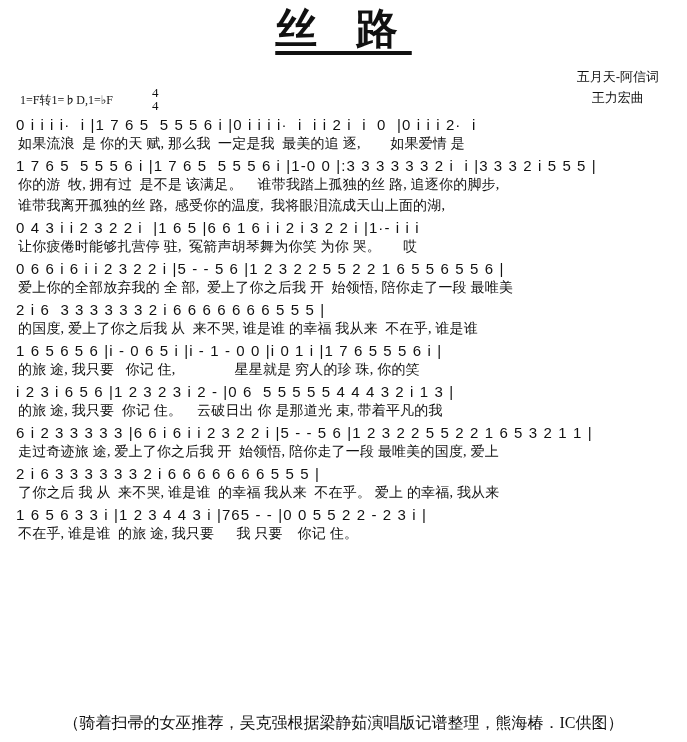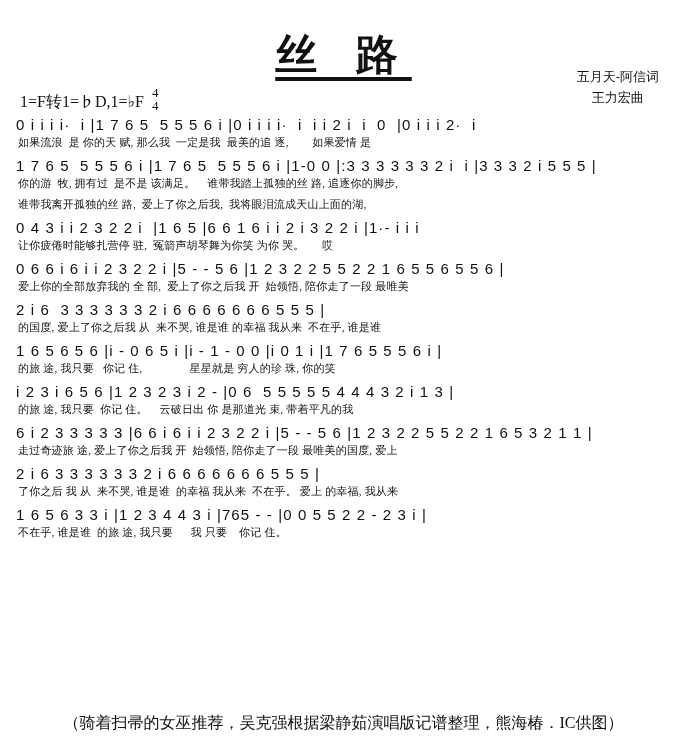--- a/index.html
+++ b/index.html
@@ -20,39 +20,39 @@
     height: 742px;
     position: relative;
     box-sizing: border-box;
   }
   .title {
     text-align: center;
     font-family: "Liberation Serif", serif;
     font-size: 42px;
     font-weight: bold;
     letter-spacing: 14px;
-    padding-top: 32px;
+    padding-top: 6px;
     line-height: 1.1;
     text-decoration: underline;
     text-underline-offset: 8px;
   }
   .credits {
     position: absolute;
     right: 28px;
     top: 67px;
     text-align: center;
     font-size: 13px;
     line-height: 1.6;
     font-family: Liberation Sans, sans-serif;
   }
   .keysig {
     position: absolute;
     left: 20px;
     top: 92px;
-    font-size: 16px;
+    font-size: 12px;
     font-family: "Liberation Serif", serif;
     white-space: nowrap;
   }
   .timesig {
     position: absolute;
     left: 152px;
     top: 86px;
     font-size: 13px;
     text-align: center;
     line-height: 1.0;
@@ -80,21 +80,21 @@
     font-size: 15px;
     letter-spacing: 1.1px;
     white-space: pre;
     line-height: 1.25;
     padding-left: 2px;
     height: 20px;
     overflow: hidden;
   }
   .lyric {
     font-family: "Liberation Serif", serif;
-    font-size: 11px;
+    font-size: 14px;
     letter-spacing: 0.2px;
     white-space: pre;
     line-height: 1.2;
     padding-left: 4px;
     height: 20px;
     overflow: hidden;
   }
   .footer {
     position: absolute;
     left: 0;
@@ -130,21 +130,21 @@
       <div class="notes">0 i i i i·  i |1 7 6 5  5 5 5 6 i |0 i i i i·  i  i i 2 i  i  0  |0 i i i 2·  i</div>
       <div class="lyric">如果流浪  是 你的天 赋, 那么我  一定是我  最美的追 逐,        如果爱情 是</div>
     </div>
 
     <div class="system">
       <div class="notes">1 7 6 5  5 5 5 6 i |1 7 6 5  5 5 5 6 i |1-0 0 |:3 3 3 3 3 3 2 i  i |3 3 3 2 i 5 5 5 |</div>
       <div class="lyric">你的游  牧, 拥有过  是不是 该满足。    谁带我踏上孤独的丝 路, 追逐你的脚步,</div>
     </div>
 
     <div class="system">
-      <div class="lyric">谁带我离开孤独的丝 路,  爱上了你之后我,  我将眼泪流成天山上面的湖,</div>
+      <div class="lyric">谁带我离开孤独的丝 路,  感受你的温度,  我将眼泪流成天山上面的湖,</div>
     </div>
 
     <div class="system">
       <div class="notes">0 4 3 i i 2 3 2 2 i  |1 6 5 |6 6 1 6 i i 2 i 3 2 2 i |1·- i i i</div>
       <div class="lyric">让你疲倦时能够扎营停 驻,  冤箭声胡琴舞为你笑 为你 哭。      哎</div>
     </div>
 
     <div class="system">
       <div class="notes">0 6 6 i 6 i i 2 3 2 2 i |5 - - 5 6 |1 2 3 2 2 5 5 2 2 1 6 5 5 6 5 5 6 |</div>
       <div class="lyric">爱上你的全部放弃我的 全 部,  爱上了你之后我 开  始领悟, 陪你走了一段 最唯美</div>

